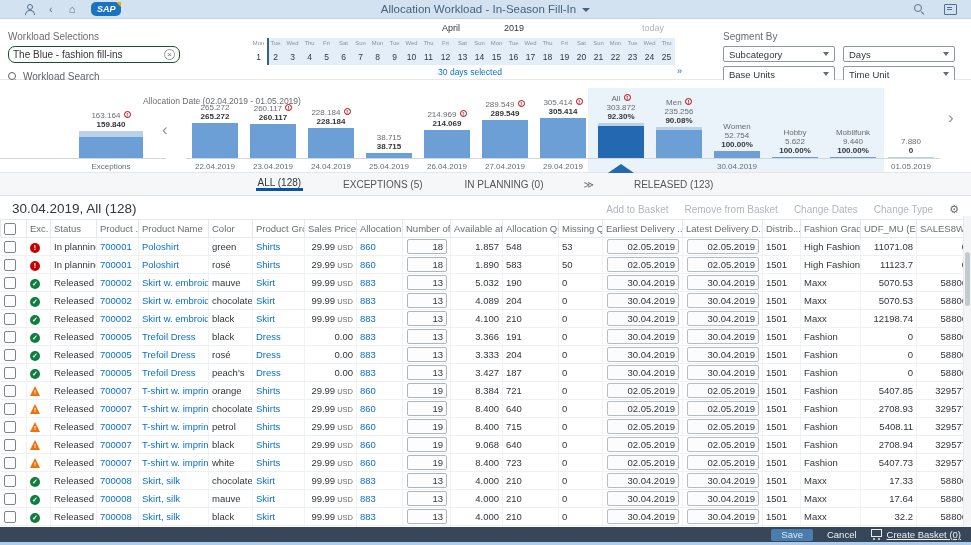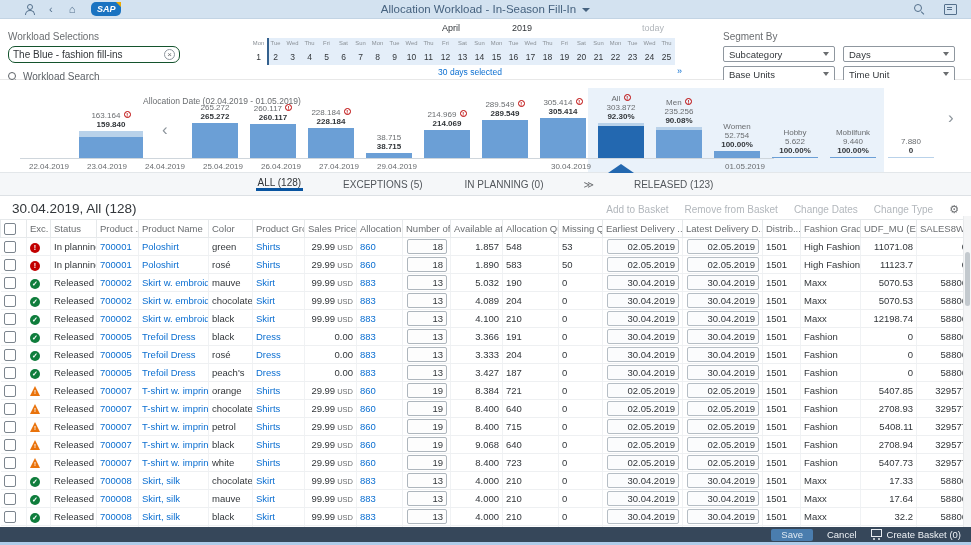--- a/index.html
+++ b/index.html
@@ -26,21 +26,21 @@
   .filterbar{height:61px;display:flex;background:#fff;border-bottom:1px solid #e8e8e8;box-sizing:border-box;padding-top:4px;}
   .fb-left{width:250px;padding-left:8px;box-sizing:border-box;}
   .fb-label{font-size:10px;color:#6a6d70;margin:8px 0 4px;}
   .fb-input{width:162px;height:15px;border:1px solid #14532d;border-radius:7px;display:flex;align-items:center;padding:0 4px;background:#fff;}
   .fb-input input{border:none;outline:none;flex:1;font-size:10px;color:#32363a;font-family:"Liberation Sans",sans-serif;padding:0;background:transparent;}
   .ico-decline{width:11px;height:11px;border:1px solid #8f979f;border-radius:50%;color:#6a6d70;font-size:8px;line-height:10px;text-align:center;display:inline-block;box-sizing:border-box;}
   .fb-search{display:flex;align-items:center;gap:5px;font-size:10px;color:#5d6267;margin-top:8px;}
   .fb-cal{width:440px;position:relative;}
   .cal-head{height:12px;position:relative;font-size:9px;color:#32363a;}
   .cal-month{position:absolute;left:192px;}
-  .cal-year{position:absolute;left:262px;}
+  .cal-year{position:absolute;left:254px;}
   .cal-today{position:absolute;right:26px;color:#b0b5ba;padding-left:27px;}
   .cal-days{display:flex;margin-top:3px;}
   .cal-day{width:17px;text-align:center;padding:1px 0;cursor:default;}
   .cal-day .dw{display:block;font-size:6.5px;color:#8a9096;transform:scale(.9);}
   .cal-day .dn{font-size:8.5px;color:#32363a;}
   .cal-day.sel{background:#e4eef9;}
   .cal-day.first{box-shadow:inset 2px 0 0 #35618e;}
   .cal-foot{margin-top:2px;text-align:center;font-size:8.5px;color:#0a6ed1;position:relative;}
   .cal-more{position:absolute;right:8px;top:-1px;color:#0a6ed1;font-size:9px;}
   .fb-right{margin-left:auto;width:248px;padding-right:29px;box-sizing:border-box;}
@@ -95,21 +95,21 @@
   .link{color:#0a6ed1;cursor:pointer;}
   .cur{font-size:7.5px;color:#6a6d70;margin-left:2px;}
   .numbox{display:inline-block;box-sizing:border-box;width:40px;border:1px solid #aeb6bd;border-radius:2px;background:#fdfdfd;padding:0 3px;text-align:right;}
   .datebox{display:inline-block;box-sizing:border-box;width:72px;border:1px solid #b6bec5;border-radius:2px;background:#fbfcfd;padding:0 3px;text-align:right;}
   .vscroll{position:absolute;right:0;top:20px;bottom:0;width:7px;background:#f4f5f6;border-left:1px solid #e8eaec;}
   .vthumb{position:absolute;right:1px;top:36px;height:54px;width:5px;background:#c3c9ce;border-radius:3px;cursor:pointer;}
   
   .footer{height:15px;background:#36475a;display:flex;align-items:center;justify-content:flex-end;gap:14px;padding:0 10px;color:#fff;font-size:9.5px;}
   .btn-save{background:#4a7dae;border-radius:2px;padding:0 10px;height:12px;display:flex;align-items:center;color:#dfe9f2;cursor:pointer;}
   .btn-plain{color:#eef2f6;cursor:pointer;}
-  .basket{display:flex;align-items:flex-start;gap:5px;color:#eef2f6;cursor:pointer;}
+  .basket{display:flex;align-items:flex-start;gap:5px;color:#eef2f6;cursor:pointer;text-decoration:underline;}
   .cart{width:9px;height:6px;border:1px solid #e8edf2;display:inline-block;position:relative;margin-bottom:3px;}
   .cart:after{content:"";position:absolute;bottom:-4px;left:1px;width:2px;height:2px;border-radius:50%;background:#e8edf2;box-shadow:5px 0 0 #e8edf2;}
   .footer-strip{height:3px;background:#aecce9;}
 </style>
 </head>
 <body>
 
 <header class="shell">
   <div class="shell-left">
     <span class="ico-person"></span>
@@ -307,20 +307,21 @@
       </div>
       <div class="c-cell" style="width: 58px;">
         <div class="c-lbl">
           <div class="c-gray">7.880</div>
           <div class="c-bold">0</div>
         </div>
         <div class="c-cap" style="height: 1px;"></div>
       </div>
     </div>
   <div class="chart-axis" id="chart-axis">
+      <div class="a-cell ax exc" style="width: 166px;">Exceptions</div>
       <div class="a-cell" style="width: 20px;"></div>
       <div class="a-cell ax" style="width: 58px;">22.04.2019</div>
       <div class="a-cell ax" style="width: 58px;">23.04.2019</div>
       <div class="a-cell ax" style="width: 58px;">24.04.2019</div>
       <div class="a-cell ax" style="width: 58px;">25.04.2019</div>
       <div class="a-cell ax" style="width: 58px;">26.04.2019</div>
       <div class="a-cell ax" style="width: 58px;">27.04.2019</div>
       <div class="a-cell ax" style="width: 58px;">29.04.2019</div>
       <div class="a-cell ax" style="width: 290px;">30.04.2019</div>
       <div class="a-cell ax" style="width: 58px;">01.05.2019</div>

